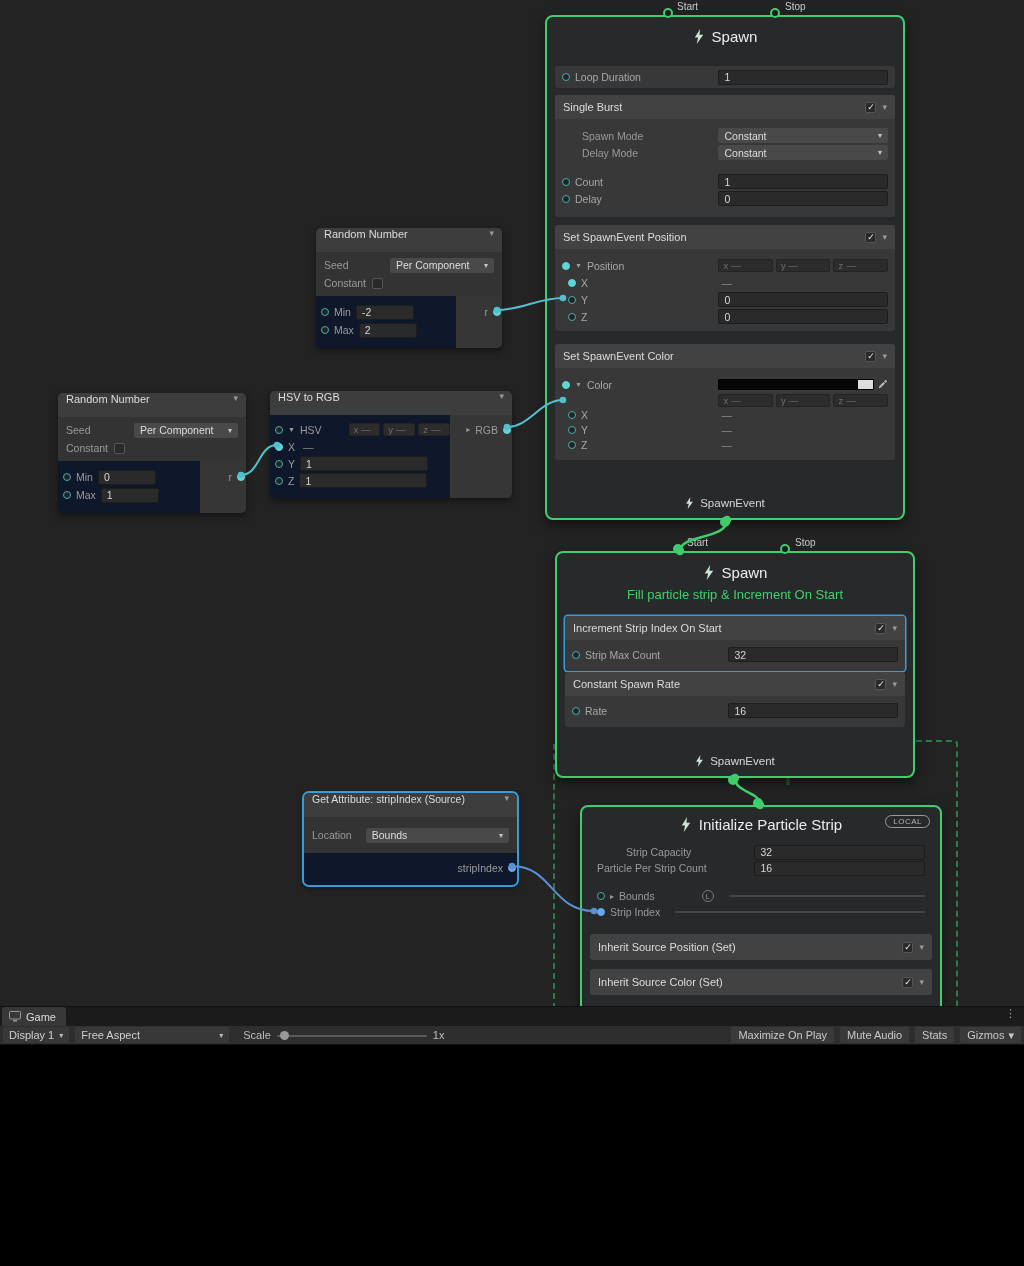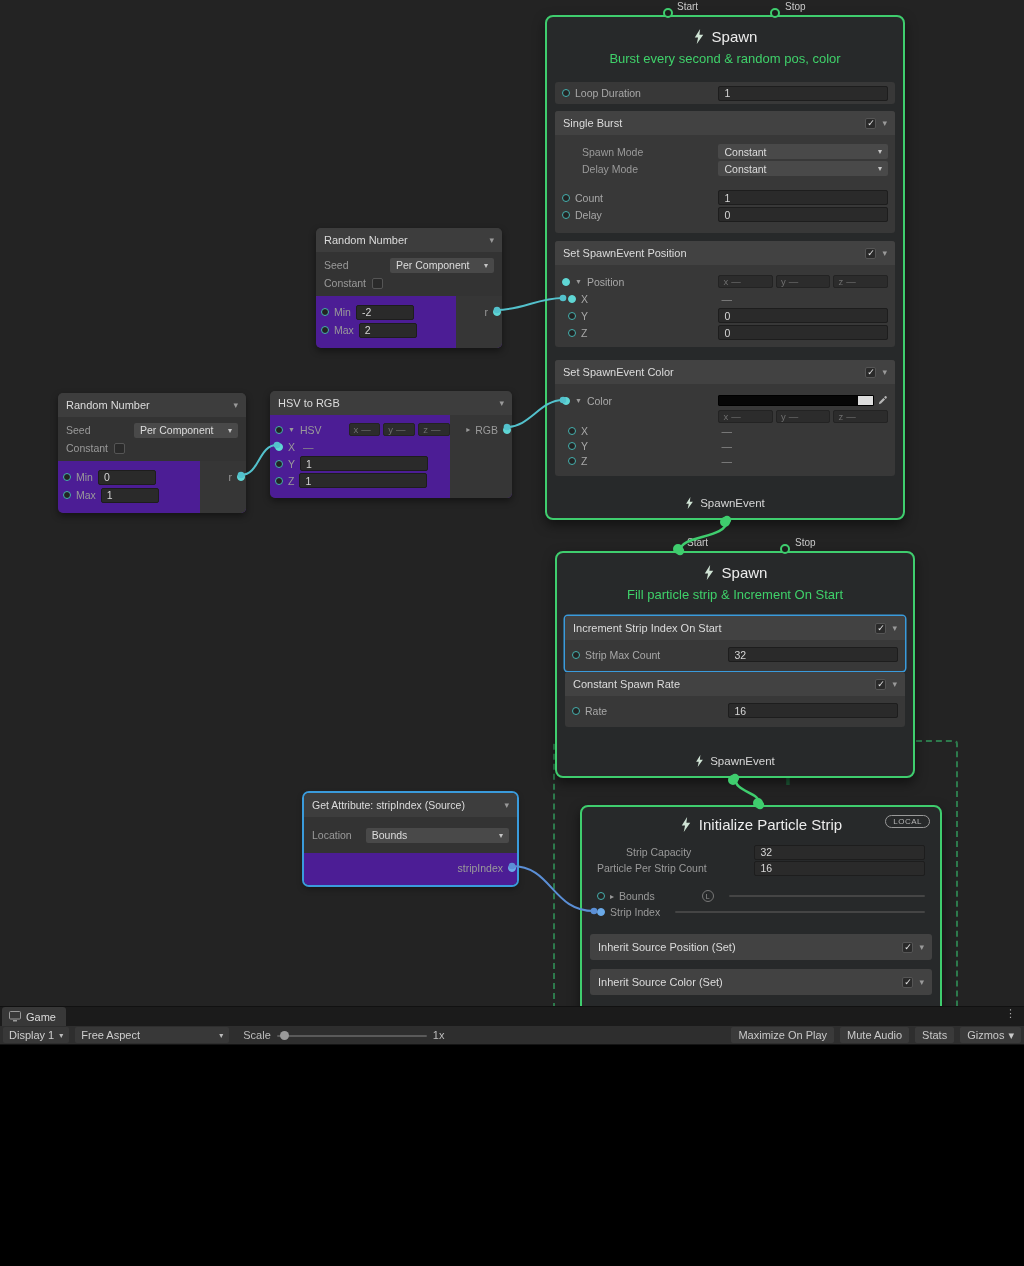--- a/index.html
+++ b/index.html
@@ -8,26 +8,26 @@
   .canvas{position:relative;width:1024px;height:1266px;background:#232323;overflow:hidden}
   .graph{position:absolute;left:0;top:0;width:1024px;height:1006px;background:#232323;overflow:hidden}
 
   
   .sys-rect{position:absolute;border:2px dashed #2d7a4c;border-radius:4px;z-index:1}
   .sys-label{position:absolute;font-size:40px;color:#1d5c38;z-index:2;white-space:nowrap;letter-spacing:1px}
 
   
   .node{position:absolute;z-index:10;background:#2f2f2f;border-radius:5px;box-shadow:0 3px 7px rgba(0,0,0,.45);color:#c8c8c8;font-size:11px}
   .node.selected{box-shadow:0 0 0 2px #3a9bdc,0 3px 7px rgba(0,0,0,.45)}
-  .node-title{height:24px;background:#3d3d3d;border-radius:5px 5px 0 0;display:flex;align-items:center;padding:0 8px;color:#dcdcdc;font-size:11px;gap:4px}
+  .node-title{height:24px;background:#3d3d3d;border-radius:5px 5px 0 0;display:flex;padding:0 8px;color:#dcdcdc;font-size:11px;gap:4px}
   .node-title .chev{margin-left:auto;color:#9a9a9a;font-size:9px}
   .node-settings{background:#333;padding:4px 8px}
   .srow{display:flex;align-items:center;height:18px;gap:6px}
   .slabel{color:#9a9a9a;font-size:10.5px}
-  .node-ports{display:flex;background:#4c1d95;border-radius:0 0 5px 5px}
+  .node-ports{display:flex;background:#0f172a;border-radius:0 0 5px 5px}
   .in-col{flex:1;padding:7px 0 9px 5px}
   .out-col{background:#363636;border-radius:0 0 5px 0;display:flex;flex-direction:column;align-items:flex-end;padding:7px 1px 0 4px}
   .prow{display:flex;align-items:center;height:18px;gap:5px}
   .prow.short{height:17px}
   .port{width:8px;height:8px;border-radius:50%;border:1px solid #45b0ae;background:#232323;flex:none}
   .port.filled{background:#5fd6d4;border-color:#5fd6d4}
   .port.blue{border-color:#5b8fd6}
   .port.blue.filled{background:#6aa9e8;border-color:#6aa9e8}
   .field{background:#2a2a2a;border:1px solid #1d1d1d;border-radius:2px;height:15px;display:flex;align-items:center;padding:0 5px;color:#d6d6d6;font-size:10.5px}
   .dd{background:#494949;border-radius:2px;height:15px;display:flex;align-items:center;padding:0 6px;color:#ddd;font-size:10.5px;gap:4px}
@@ -249,21 +249,20 @@
     <div class="flow-label" style="left:238px;top:-16px">Stop</div>
     <div class="flow-port" style="left:116px;top:-9px"></div>
     <div class="flow-port" style="left:223px;top:-9px"></div>
 
     <div class="ctx-title">
       <svg class="bolt" viewBox="0 0 12 16">
             <path d="M7.2 0 L1.5 9 H5 L3.6 16 L10.5 6.2 H6.4 Z" fill="#cfe3d4"></path>
           </svg>
       <span>Spawn</span>
     </div>
-    <div class="ctx-sub">Burst every second &amp; random pos, color</div>
 
     <div class="blocks">
 
       <div class="block" style="margin-top:15px">
         <div class="brow" style="height:22px">
           <span class="port"></span>
           <span>Loop Duration</span>
           <div class="zone">
                 <div class="field grow">1</div>
               </div>

